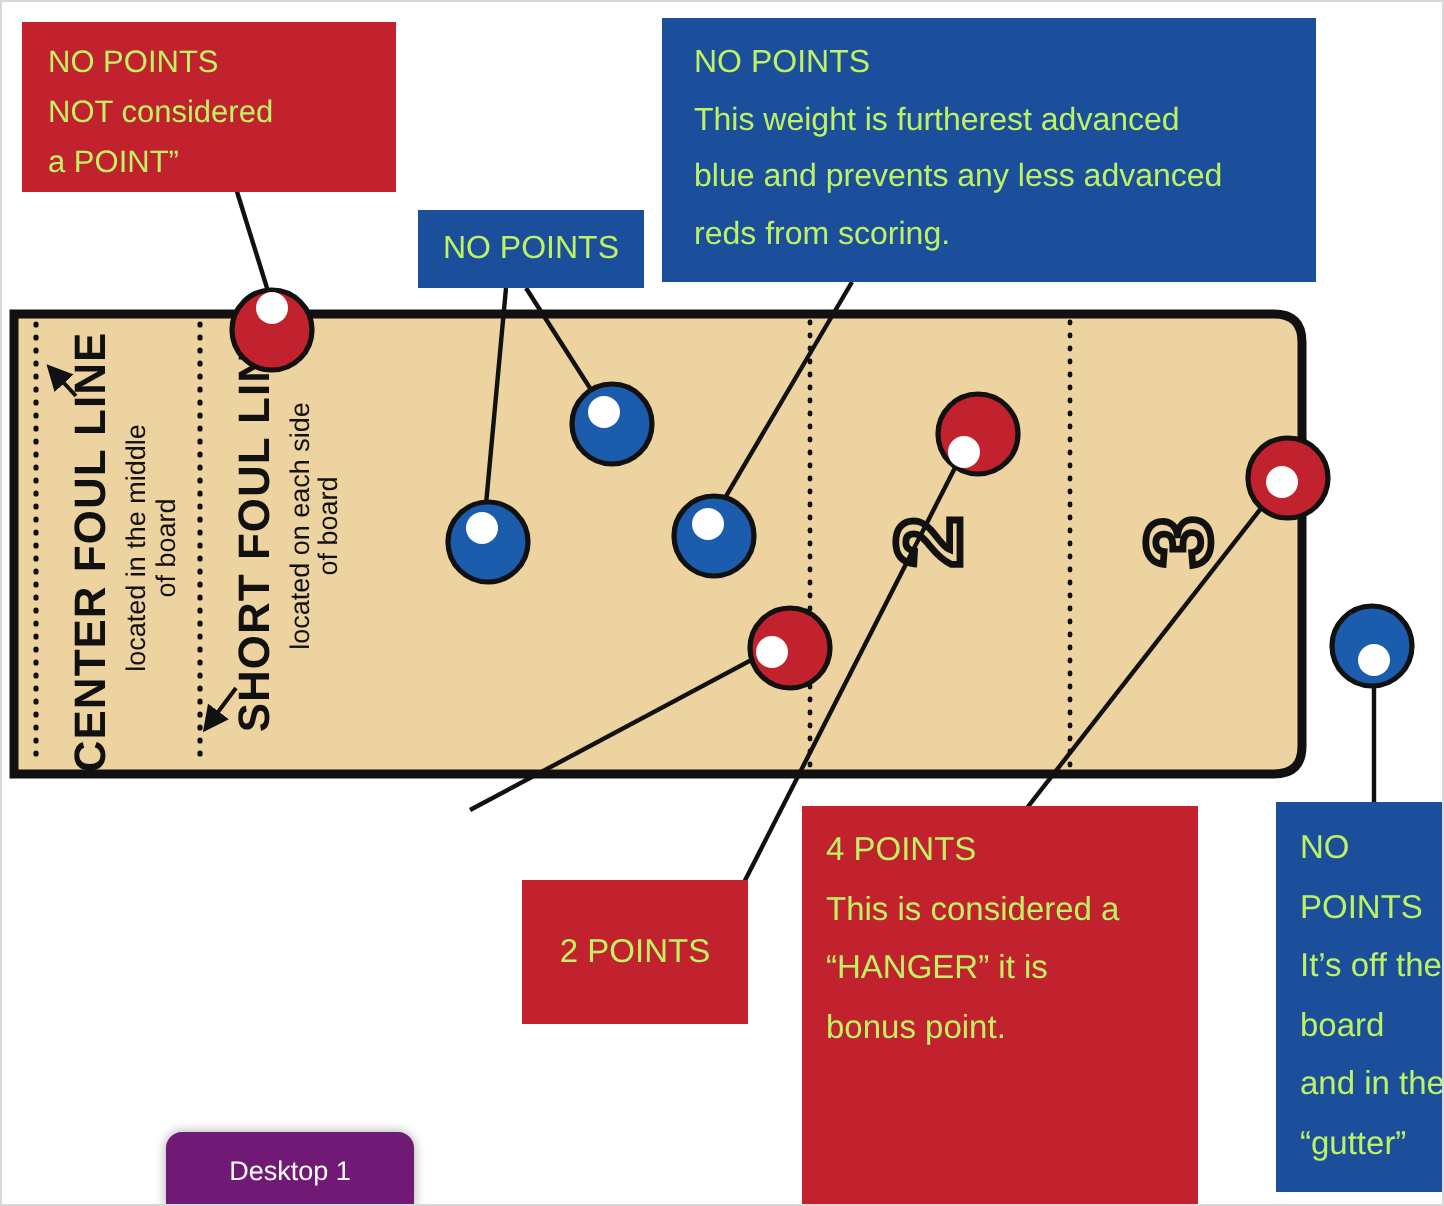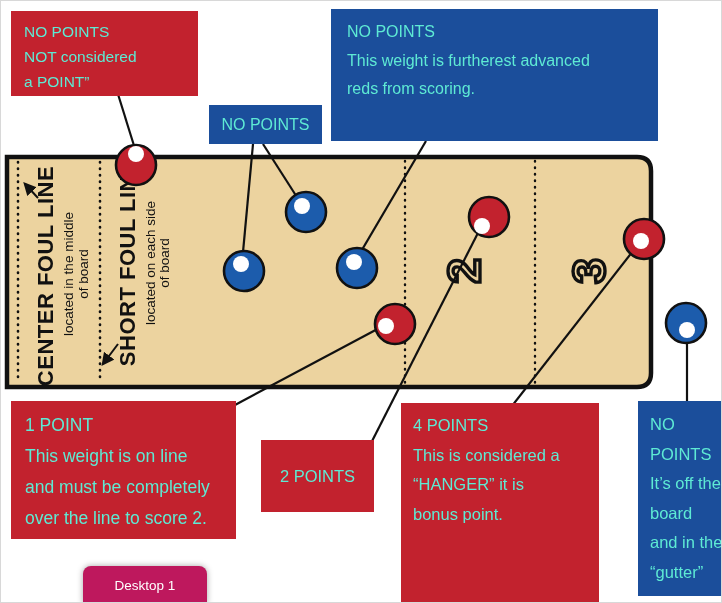--- a/index.html
+++ b/index.html
@@ -1,35 +1,35 @@
 <!DOCTYPE html>
 <html><head>
 <meta charset="utf-8">
 <style>
   html,body{margin:0;padding:0;background:#fff;}
   #canvas{
     position:relative;width:722px;height:603px;overflow:hidden;
     background:#ffffff;border:1px solid #d8d8d8;box-sizing:border-box;
     font-family:"Liberation Sans", sans-serif;
   }
-  .callout{position:absolute;color:#5eead4;box-sizing:border-box;}
+  .callout{position:absolute;color:#bef264;box-sizing:border-box;}
   .callout.red{background:#c2222e;}
   .callout.blue{background:#1b4e9b;}
   .callout .ln{white-space:nowrap;}
   .box-not-hanger{left:10px;top:10px;width:187px;height:85px;padding:8px 0 0 13px;font-size:15.5px;line-height:25px;}
   .box-no-points-small{left:208px;top:104px;width:113px;height:39px;font-size:16px;display:flex;align-items:center;justify-content:center;}
   .box-furthest-blue{left:330px;top:8px;width:327px;height:132px;padding:9px 0 0 16px;font-size:16px;line-height:28.5px;}
   .box-one-point{left:10px;top:400px;width:225px;height:138px;padding:9px 0 0 14px;font-size:17.5px;line-height:31px;}
   .box-two-points{left:260px;top:439px;width:113px;height:72px;font-size:16.5px;display:flex;align-items:center;justify-content:center;}
   .box-four-points{left:400px;top:402px;width:198px;height:216px;padding:8px 0 0 12px;font-size:16.5px;line-height:29.5px;}
   .box-gutter{left:637px;top:400px;width:97px;height:195px;padding:9px 0 0 12px;font-size:16.5px;line-height:29.5px;}
   #board-svg{position:absolute;left:0;top:0;}
   .desktop-tab{
     position:absolute;left:82px;top:565px;width:124px;height:38px;
-    background:#be185d;color:#fff;font-size:13.5px;
+    background:#701a75;color:#fff;font-size:13.5px;
     border-radius:8px 8px 0 0;display:flex;align-items:center;justify-content:center;
     box-shadow:0 0 6px rgba(0,0,0,0.35);
   }
 </style>
 </head>
 <body>
 
 <div id="canvas">
 
   <svg id="board-svg" width="722" height="603" viewBox="0 0 722 603">
@@ -108,29 +108,24 @@
     <div class="ln">a POINT”</div>
   </div>
 
   <div class="callout blue box-no-points-small">
     <div class="ln">NO POINTS</div>
   </div>
 
   <div class="callout blue box-furthest-blue">
     <div class="ln">NO POINTS</div>
     <div class="ln">This weight is furtherest advanced</div>
+    <div class="ln">blue and prevents any less advanced</div>
     <div class="ln">reds from scoring.</div>
   </div>
 
-  <div class="callout red box-one-point">
-    <div class="ln">1 POINT</div>
-    <div class="ln">This weight is on line</div>
-    <div class="ln">and must be completely</div>
-    <div class="ln">over the line to score 2.</div>
-  </div>
 
   <div class="callout red box-two-points">
     <div class="ln">2 POINTS</div>
   </div>
 
   <div class="callout red box-four-points">
     <div class="ln">4 POINTS</div>
     <div class="ln">This is considered a</div>
     <div class="ln">“HANGER”  it is</div>
     <div class="ln">bonus point.</div>

